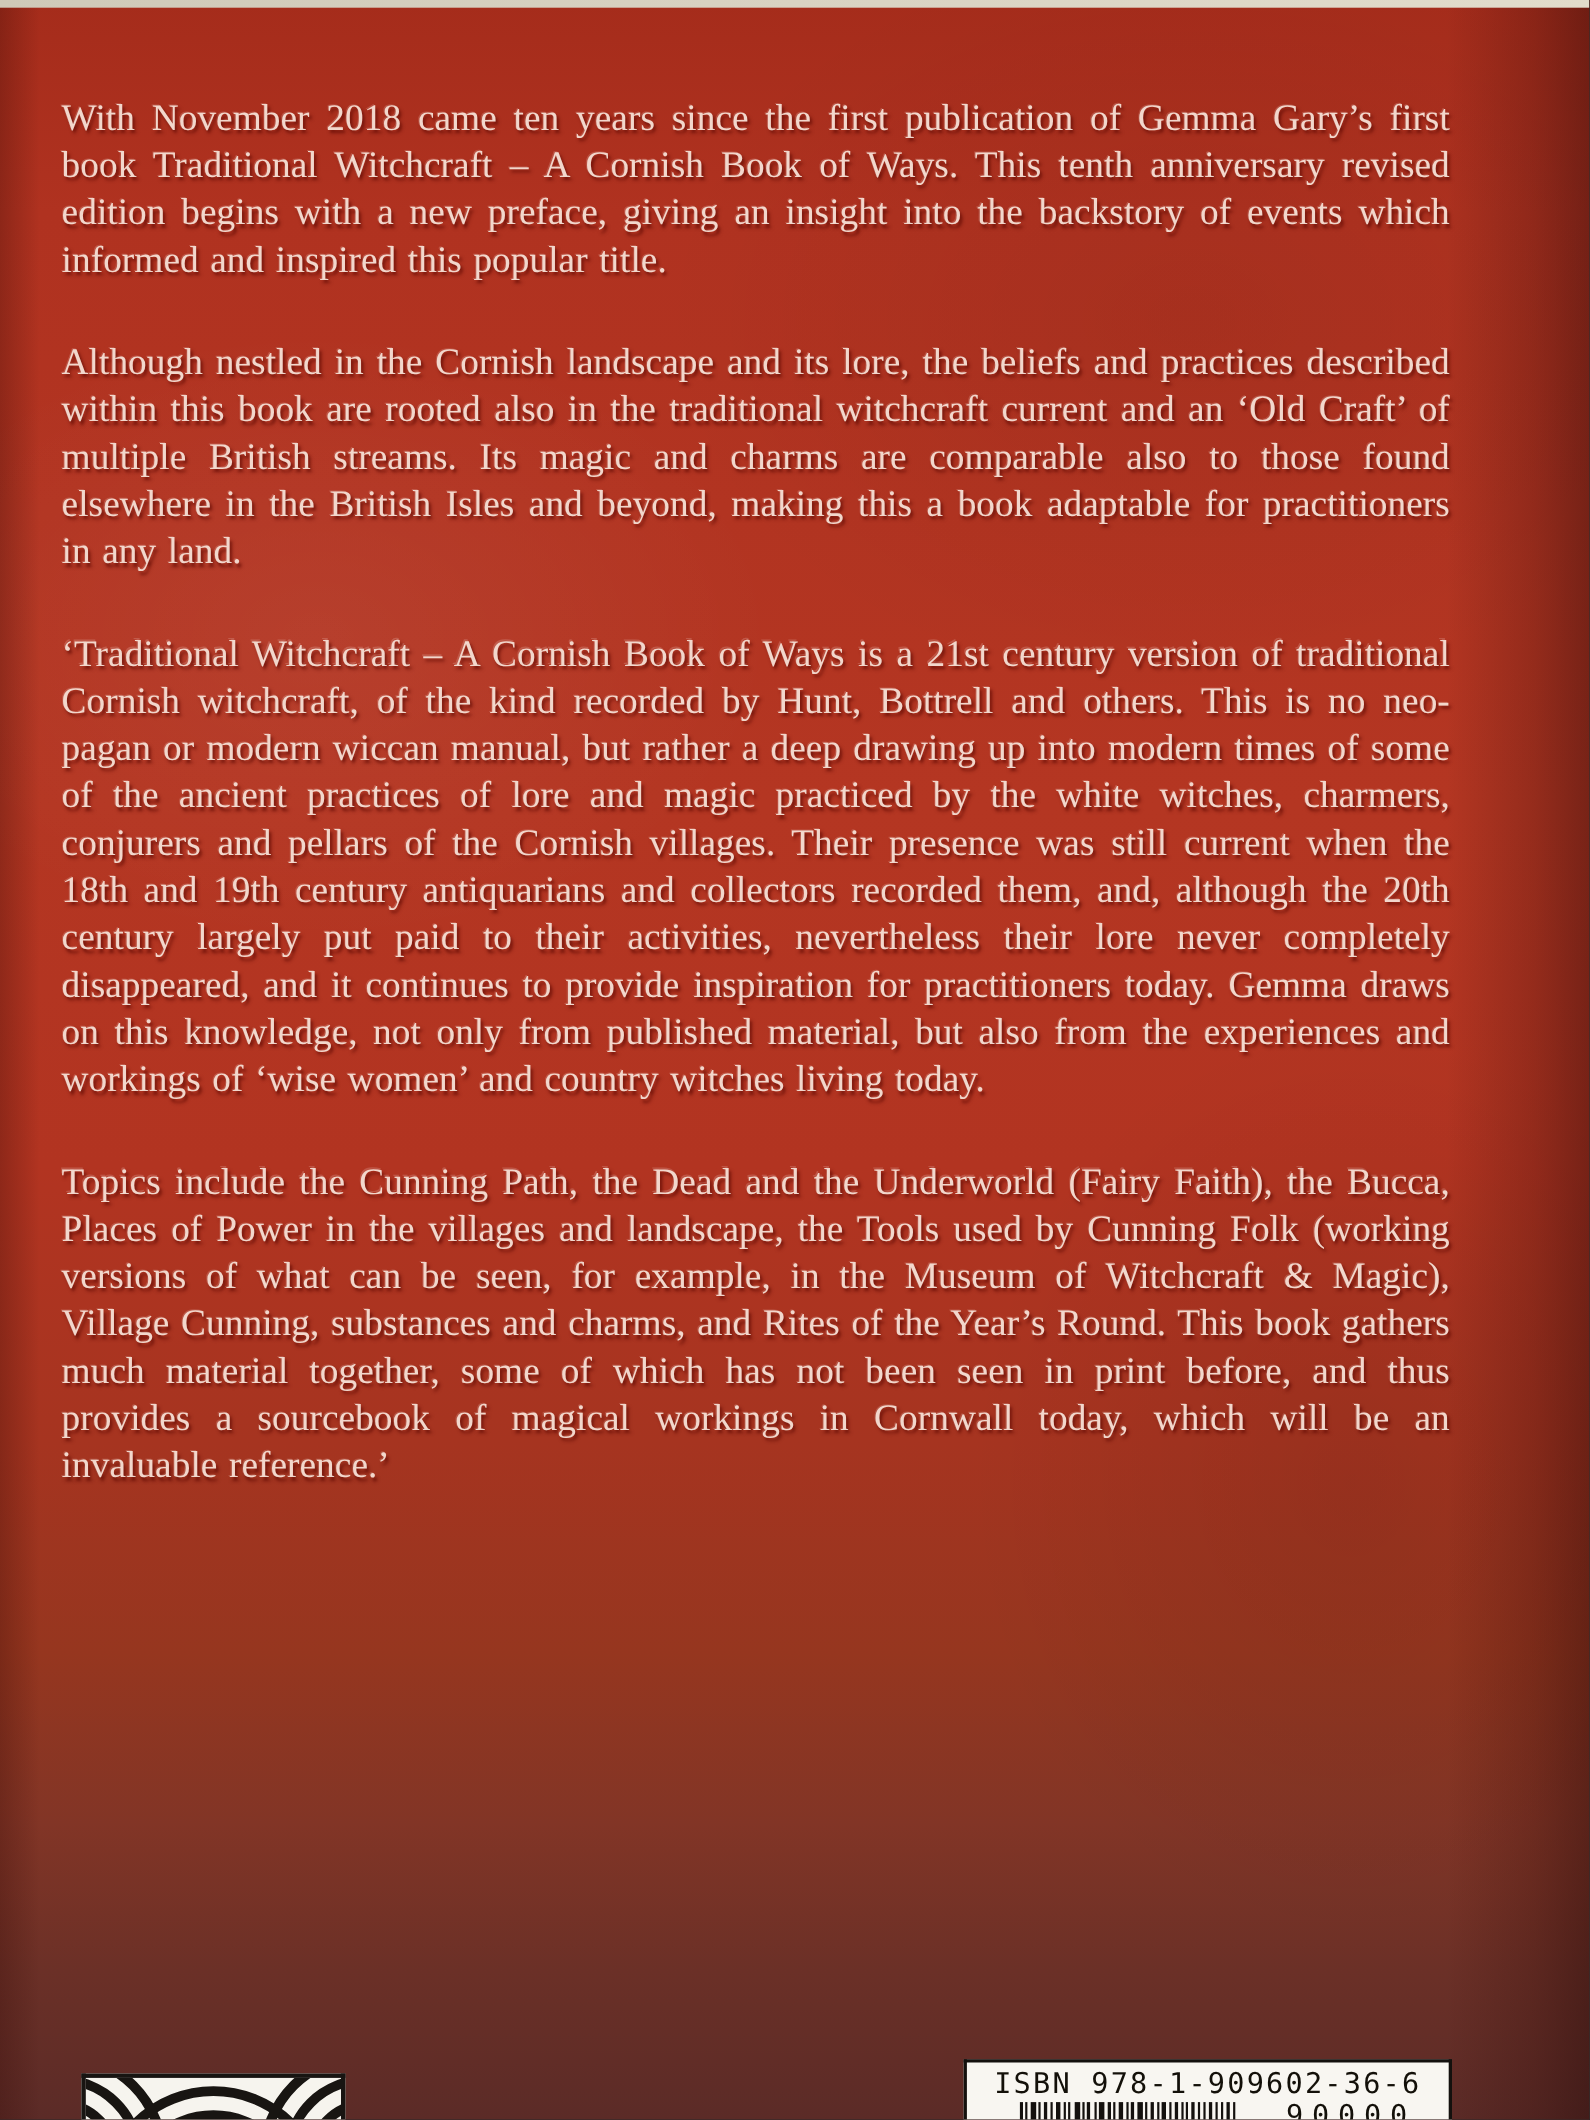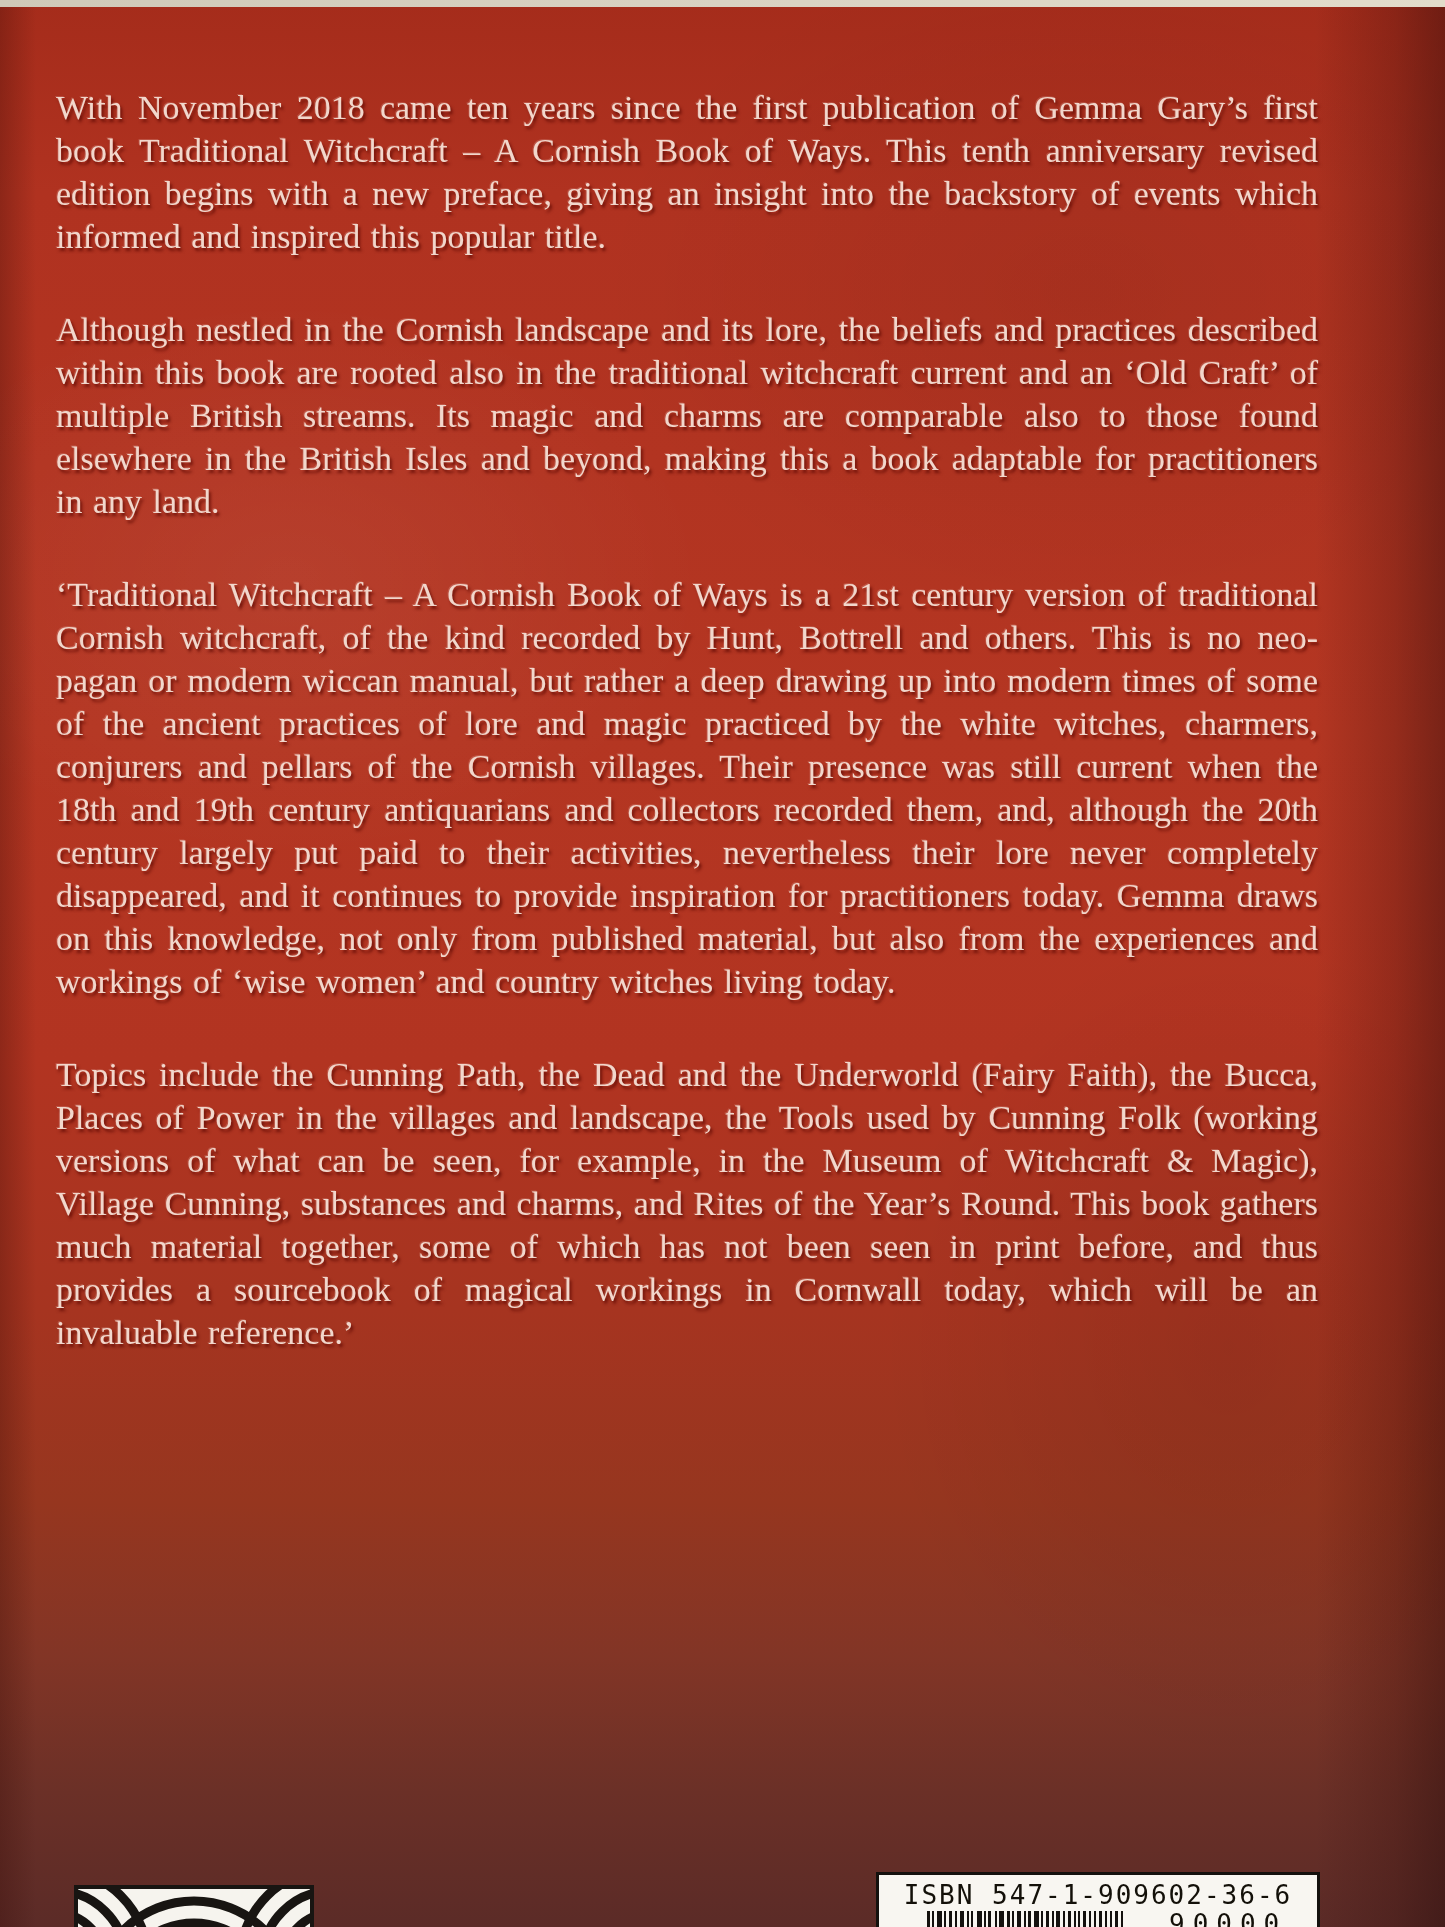--- a/index.html
+++ b/index.html
@@ -171,21 +171,21 @@
           <circle cx="254" cy="72" r="26"></circle>
           <circle cx="254" cy="72" r="48"></circle>
           <circle cx="254" cy="72" r="70"></circle>
           <circle cx="254" cy="72" r="92"></circle>
         </g>
       </svg>
     </span>
   </div>
 
   <div class="isbn-box">
-    <div class="isbn-label">ISBN 547-1-909602-36-6</div>
+    <div class="isbn-label">ISBN 978-1-909602-36-6</div>
     <div class="barcode-row">
       <span>
         <svg width="216" height="24" viewBox="0 0 216 24" xmlns="http://www.w3.org/2000/svg">
           <g fill="#14110e">
             <rect x="0" y="0" width="3" height="24"></rect>
               <rect x="5" y="0" width="2" height="24"></rect>
             <rect x="10" y="0" width="5" height="24"></rect>
               <rect x="17" y="0" width="2" height="24"></rect>
             <rect x="22" y="0" width="3" height="24"></rect>
               <rect x="28" y="0" width="2" height="24"></rect>

